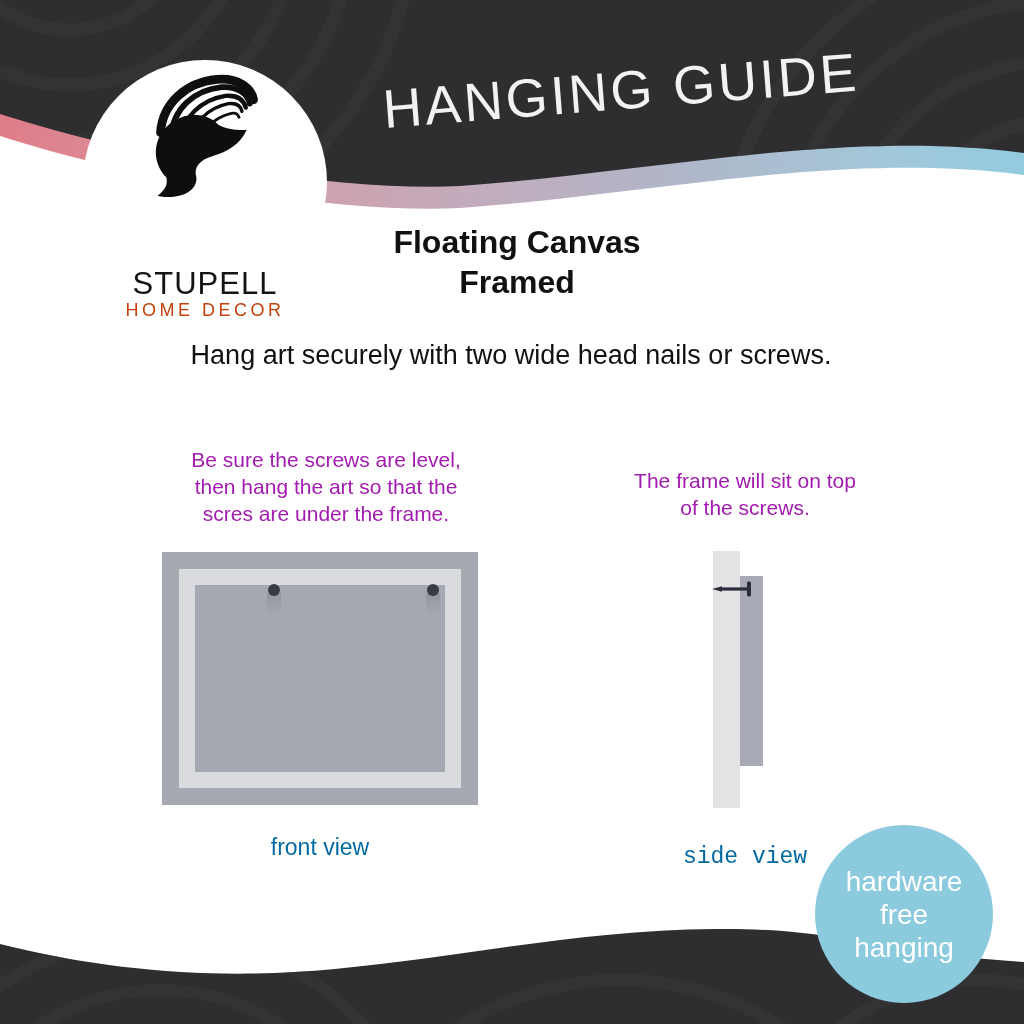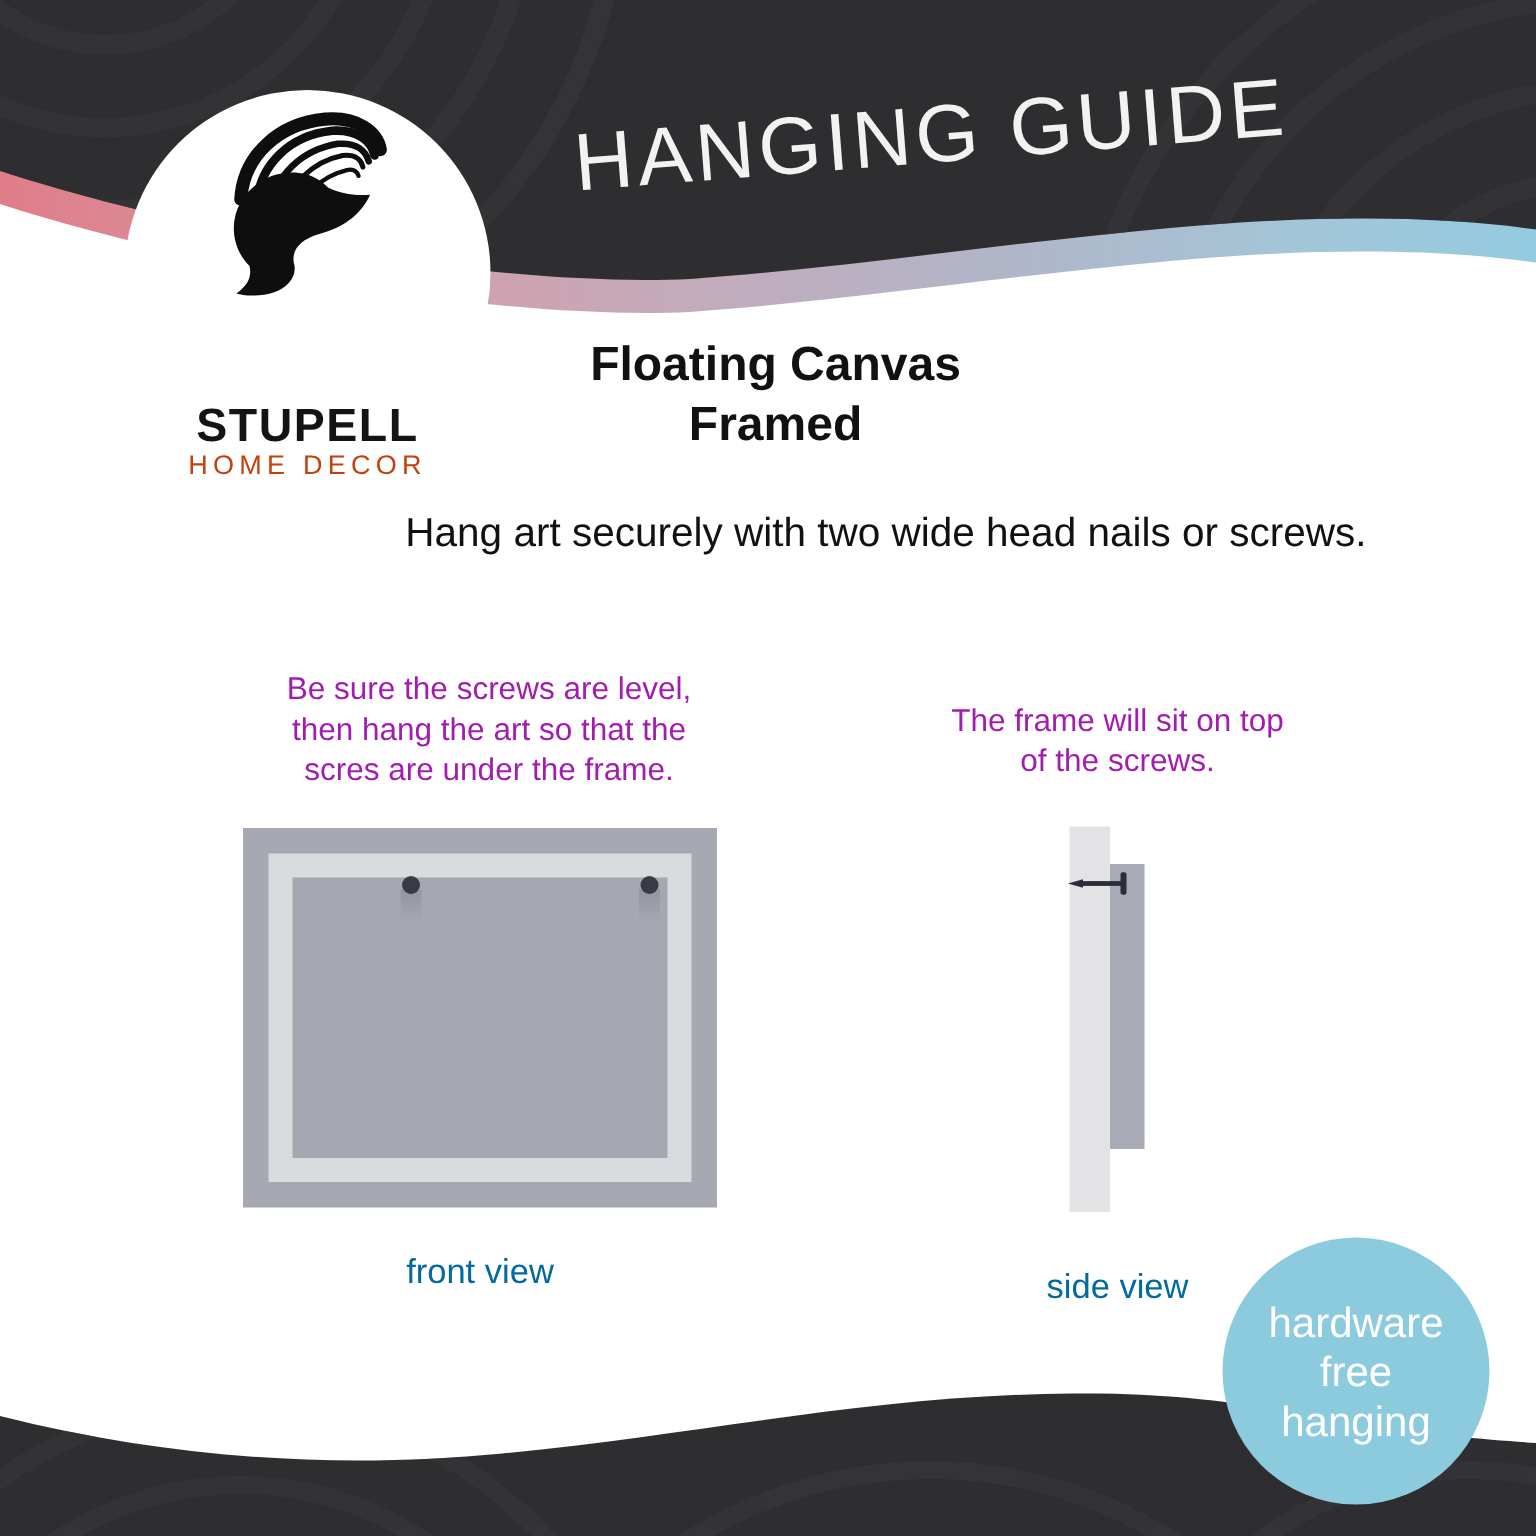--- a/index.html
+++ b/index.html
@@ -34,52 +34,52 @@
   
   .logo-circle{
     left:83px;top:60px;width:244px;height:244px;
     background:#ffffff;border-radius:50%;
     z-index:3;
   }
   .logo-mark{left:62px;top:14px;width:126px;height:132px;}
   .brand-name{
     left:0;top:206px;width:244px;
     text-align:center;color:#141414;
-    font-size:31px;font-weight:700;letter-spacing:1px;
+    font-size:31px;font-weight:400;letter-spacing:1px;
   }
   .brand-tagline{
     left:0;top:240px;width:244px;
     text-align:center;color:#c2410c;
     font-size:18px;font-weight:400;letter-spacing:3.5px;
   }
 
   
   .product-heading{
     left:317px;top:222px;width:400px;
     text-align:center;color:#111;
     font-size:32px;font-weight:700;line-height:40px;
     z-index:2;
   }
   .instruction-text{
     left:111px;top:340px;width:800px;
-    text-align:right;color:#111;
+    text-align:center;color:#111;
     font-size:27px;font-weight:400;
   }
   .caption{
     text-align:center;color:#a21caf;
     font-size:21px;font-weight:400;line-height:27px;
   }
   .front-caption{left:176px;top:446px;width:300px;}
   .side-caption{left:595px;top:455px;width:300px;margin-top:12px;}
   .view-label{
     text-align:center;color:#0369a1;
     font-size:23px;font-weight:400;
   }
   .front-label{left:220px;top:834px;width:200px;}
-  .side-label{left:645px;top:844px;width:200px;}
+  .side-label{left:645px;top:844px;width:200px;font-family:Liberation Mono, monospace;}
 
   
   .front-frame{left:162px;top:552px;width:316px;height:253px;background:#a6a8b2;}
   .front-mat{left:17px;top:17px;width:282px;height:219px;background:#d9dbdf;}
   .front-canvas{left:16px;top:16px;width:250px;height:187px;background:#a5a7b1;}
   .screw{
     width:12px;height:12px;border-radius:50%;
     background:#383b44;
   }
   .screw-shadow{

